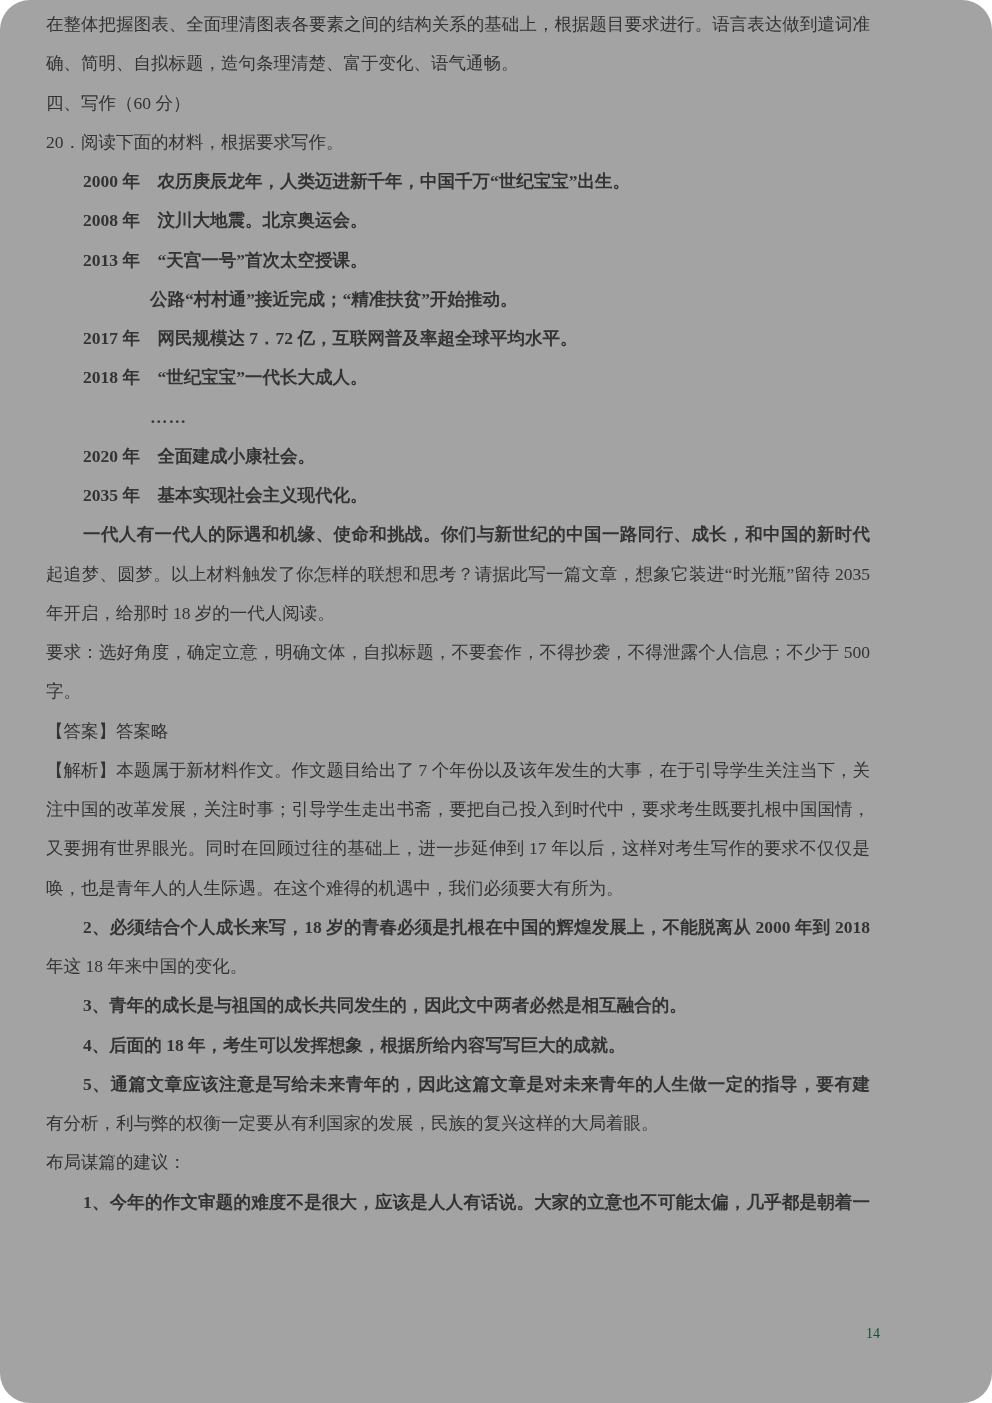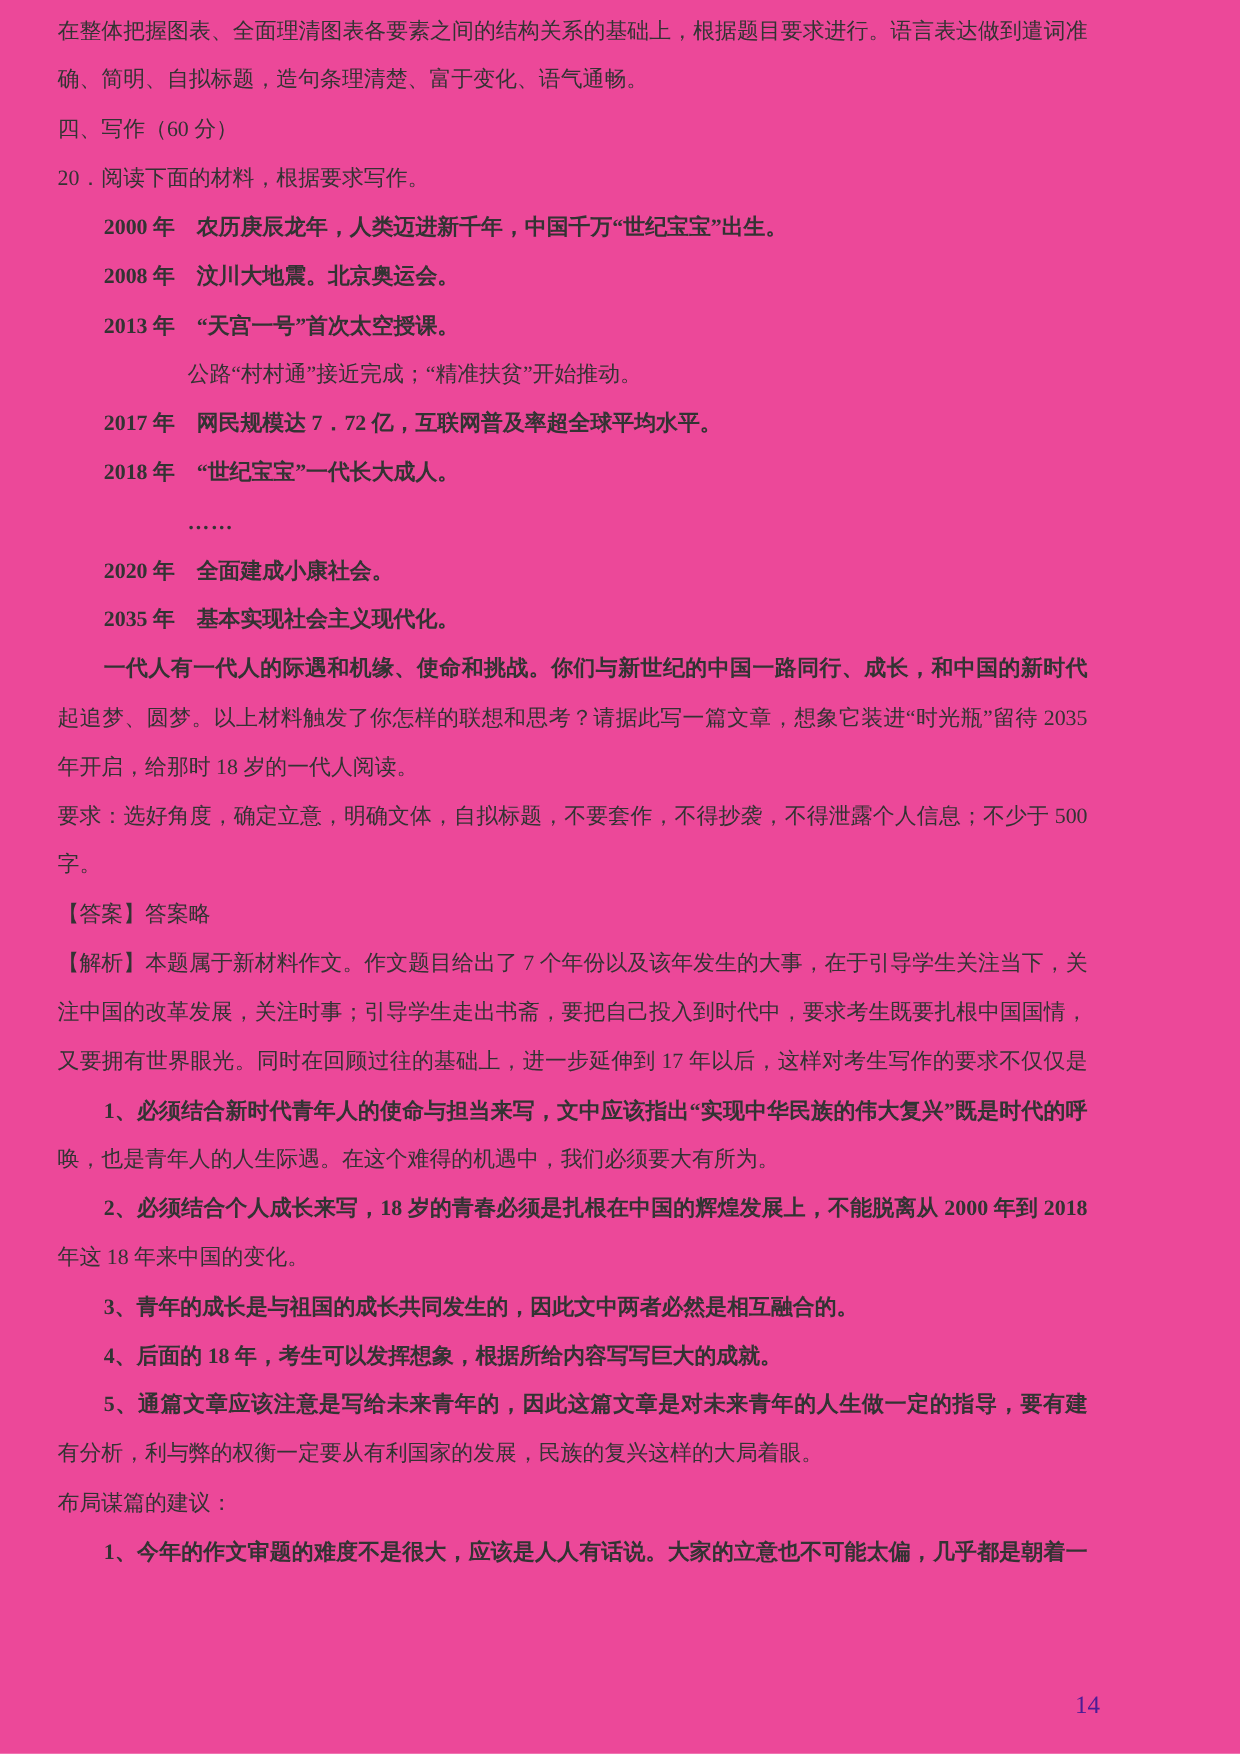--- a/index.html
+++ b/index.html
@@ -16,45 +16,46 @@
     overflow: hidden;
   }
   .page {
     position: absolute;
     top: 0;
     left: 0;
     width: 992px;
     height: 1403px;
     box-sizing: border-box;
     padding: 5px 122px 0 46px;
-    background: #ec4899;
+    background: #a3a3a3;
+    border-radius: 30px;
   }
   .line {
     height: 39.25px;
     line-height: 39.25px;
     font-size: 17.5px;
     text-align: left;
     white-space: normal;
     overflow: hidden;
   }
   .fill {
     text-align: justify;
     text-align-last: justify;
     text-justify: inter-character;
   }
   .ind1 { padding-left: 37px; font-weight: bold; }
-  .ind2 { padding-left: 104px; }
+  .ind2 { padding-left: 104px; font-weight: bold; }
   .bold { font-weight: bold; letter-spacing: 1px; }
   .page-number {
     position: absolute;
-    top: 1354px;
+    top: 1324px;
     right: 112px;
-    font-size: 20px;
+    font-size: 14px;
     line-height: 20px;
-    color: #4c1d95;
+    color: #14532d;
   }
 </style>
 </head>
 <body>
 
 <div class="page">
   <div class="line fill">在整体把握图表、全面理清图表各要素之间的结构关系的基础上，根据题目要求进行。语言表达做到遣词准</div>
   <div class="line">确、简明、自拟标题，造句条理清楚、富于变化、语气通畅。</div>
   <div class="line">四、写作（60 分）</div>
   <div class="line">20．阅读下面的材料，根据要求写作。</div>
@@ -69,21 +70,20 @@
   <div class="line ind1">2035 年　基本实现社会主义现代化。</div>
   <div class="line ind1 fill">一代人有一代人的际遇和机缘、使命和挑战。你们与新世纪的中国一路同行、成长，和中国的新时代一</div>
   <div class="line fill">起追梦、圆梦。以上材料触发了你怎样的联想和思考？请据此写一篇文章，想象它装进“时光瓶”留待 2035</div>
   <div class="line">年开启，给那时 18 岁的一代人阅读。</div>
   <div class="line fill">要求：选好角度，确定立意，明确文体，自拟标题，不要套作，不得抄袭，不得泄露个人信息；不少于 500</div>
   <div class="line">字。</div>
   <div class="line">【答案】答案略</div>
   <div class="line fill">【解析】本题属于新材料作文。作文题目给出了 7 个年份以及该年发生的大事，在于引导学生关注当下，关</div>
   <div class="line fill">注中国的改革发展，关注时事；引导学生走出书斋，要把自己投入到时代中，要求考生既要扎根中国国情，</div>
   <div class="line fill">又要拥有世界眼光。同时在回顾过往的基础上，进一步延伸到 17 年以后，这样对考生写作的要求不仅仅是了</div>
-  <div class="line ind1 fill">1、必须结合新时代青年人的使命与担当来写，文中应该指出“实现中华民族的伟大复兴”既是时代的呼</div>
   <div class="line">唤，也是青年人的人生际遇。在这个难得的机遇中，我们必须要大有所为。</div>
   <div class="line ind1 fill">2、必须结合个人成长来写，18 岁的青春必须是扎根在中国的辉煌发展上，不能脱离从 2000 年到 2018</div>
   <div class="line">年这 18 年来中国的变化。</div>
   <div class="line ind1">3、青年的成长是与祖国的成长共同发生的，因此文中两者必然是相互融合的。</div>
   <div class="line ind1">4、后面的 18 年，考生可以发挥想象，根据所给内容写写巨大的成就。</div>
   <div class="line ind1 fill">5、通篇文章应该注意是写给未来青年的，因此这篇文章是对未来青年的人生做一定的指导，要有建议，</div>
   <div class="line">有分析，利与弊的权衡一定要从有利国家的发展，民族的复兴这样的大局着眼。</div>
   <div class="line">布局谋篇的建议：</div>
   <div class="line ind1 fill">1、今年的作文审题的难度不是很大，应该是人人有话说。大家的立意也不可能太偏，几乎都是朝着一个</div>
 </div>

